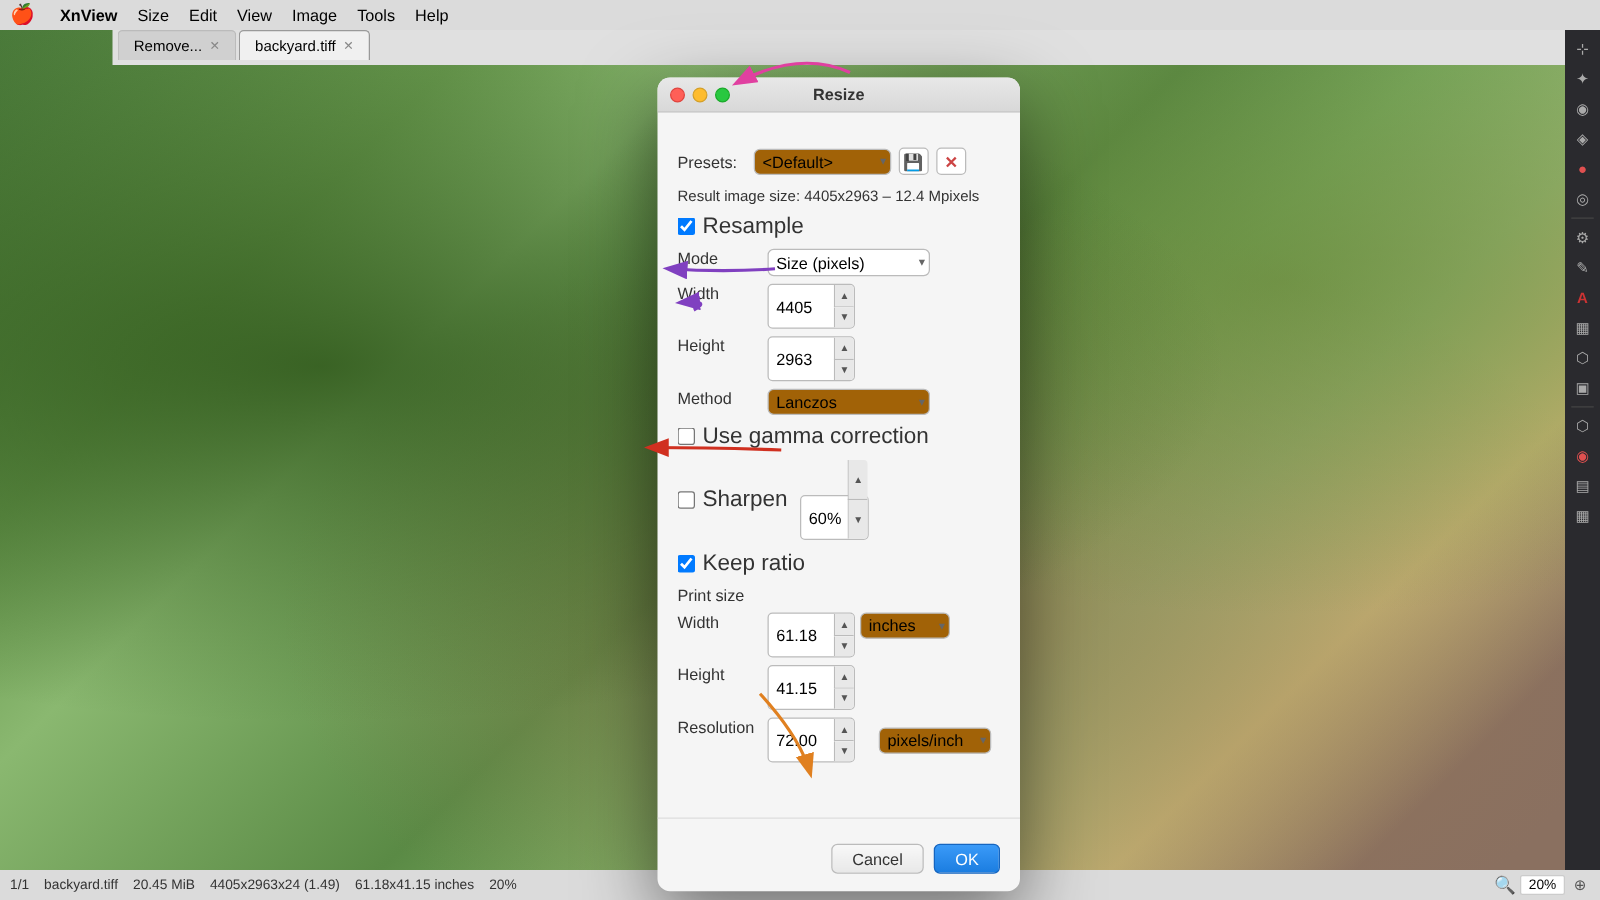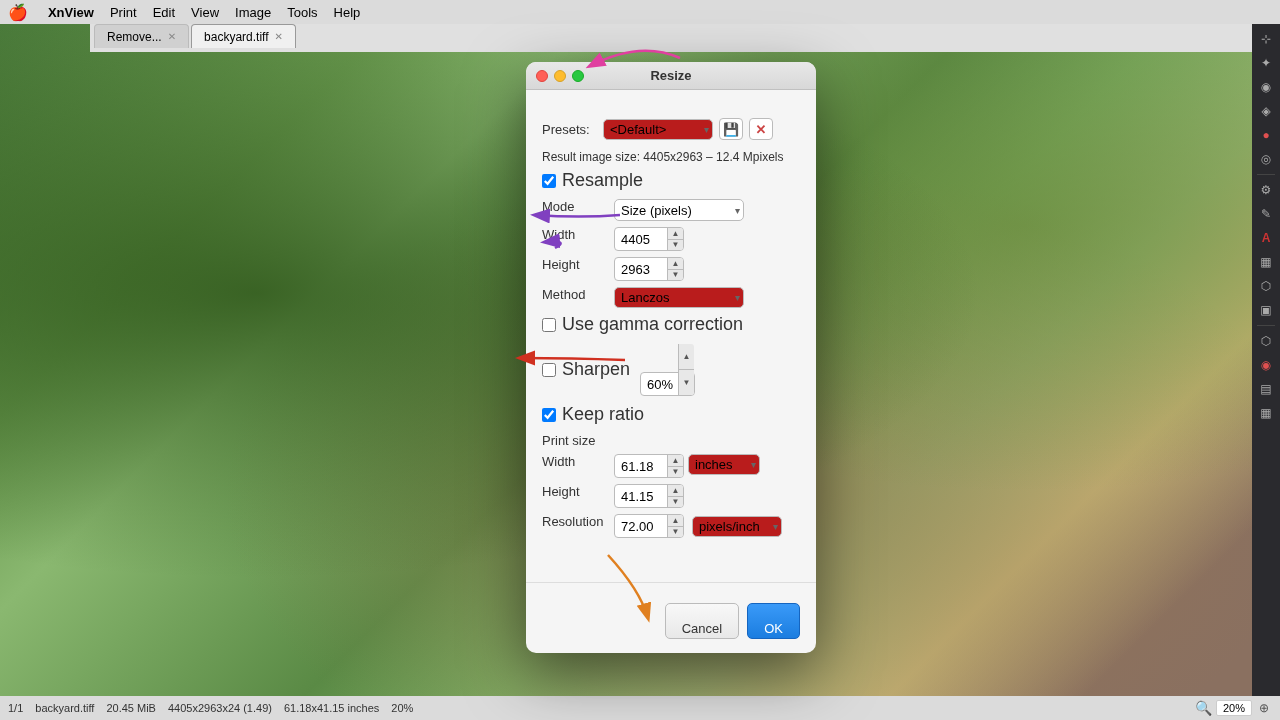--- a/index.html
+++ b/index.html
@@ -234,21 +234,21 @@
       min-width: 55px;
     }
     .select-wrapper {
       position: relative;
       display: inline-flex;
       align-items: center;
     }
     .dialog-select {
       appearance: none;
       -webkit-appearance: none;
-      background: #b91c1c;
+      background: #a16207;
       border: 1px solid #bbb;
       border-radius: 5px;
       padding: 2px 20px 2px 6px;
       font-size: 13px;
       cursor: pointer;
       outline: none;
     }
     .select-arrow {
       position: absolute;
       right: 4px;
@@ -308,21 +308,21 @@
       color: #333;
     }
 
     .spinbox-wrapper {
       position: relative;
       display: inline-flex;
       align-items: center;
     }
     .spinbox {
       width: 70px;
-      height: 24px;
+      height: 36px;
       border: 1px solid #bbb;
       border-radius: 4px;
       padding: 0 18px 0 6px;
       font-size: 13px;
       background: white;
       outline: none;
     }
     .spinbox-btns {
       position: absolute;
       right: 1px;
@@ -391,21 +391,21 @@
 
     
     .button-row {
       display: flex;
       justify-content: flex-end;
       gap: 8px;
       padding: 10px 16px 14px;
     }
     .btn {
       height: 24px;
-      padding: 17px 16px;
+      padding: 4px 16px;
       border-radius: 5px;
       font-size: 13px;
       cursor: pointer;
       border: 1px solid #bbb;
       background: linear-gradient(180deg, #f8f8f8, #e8e8e8);
       color: #333;
     }
     .btn.primary {
       background: linear-gradient(180deg, #3a9af8, #1b7de0);
       border-color: #1565c0;
@@ -431,21 +431,21 @@
       background: #444;
       margin: 2px 0;
     }
   </style>
 </head>
 <body>
 
 <div class="menubar">
   <span class="menubar-apple">🍎</span>
   <span class="menubar-item bold">XnView</span>
-  <span class="menubar-item">Print</span>
+  <span class="menubar-item">Size</span>
   <span class="menubar-item">Edit</span>
   <span class="menubar-item">View</span>
   <span class="menubar-item">Image</span>
   <span class="menubar-item">Tools</span>
   <span class="menubar-item">Help</span>
 </div>
 
 <div class="bg-area">
   <div class="bg-overlay"></div>
 </div>
@@ -618,21 +618,21 @@
       <div class="form-row">
         <span class="form-label">Resolution</span>
         <div class="resolution-wrapper">
           <div class="spinbox-wrapper">
             <input type="text" class="spinbox" value="72.00" style="">
             <div class="spinbox-btns">
               <button class="spin-btn">▲</button>
               <button class="spin-btn">▼</button>
             </div>
           </div>
-          <div style="margin-left:4px;" class="select-wrapper">
+          <div style="margin-left:15px;" class="select-wrapper">
             <select class="dialog-select" style="width:90px;">
               <option>pixels/inch</option>
               <option>pixels/cm</option>
             </select>
             <span class="select-arrow">▾</span>
           </div>
         </div>
       </div>
 
     </div>

